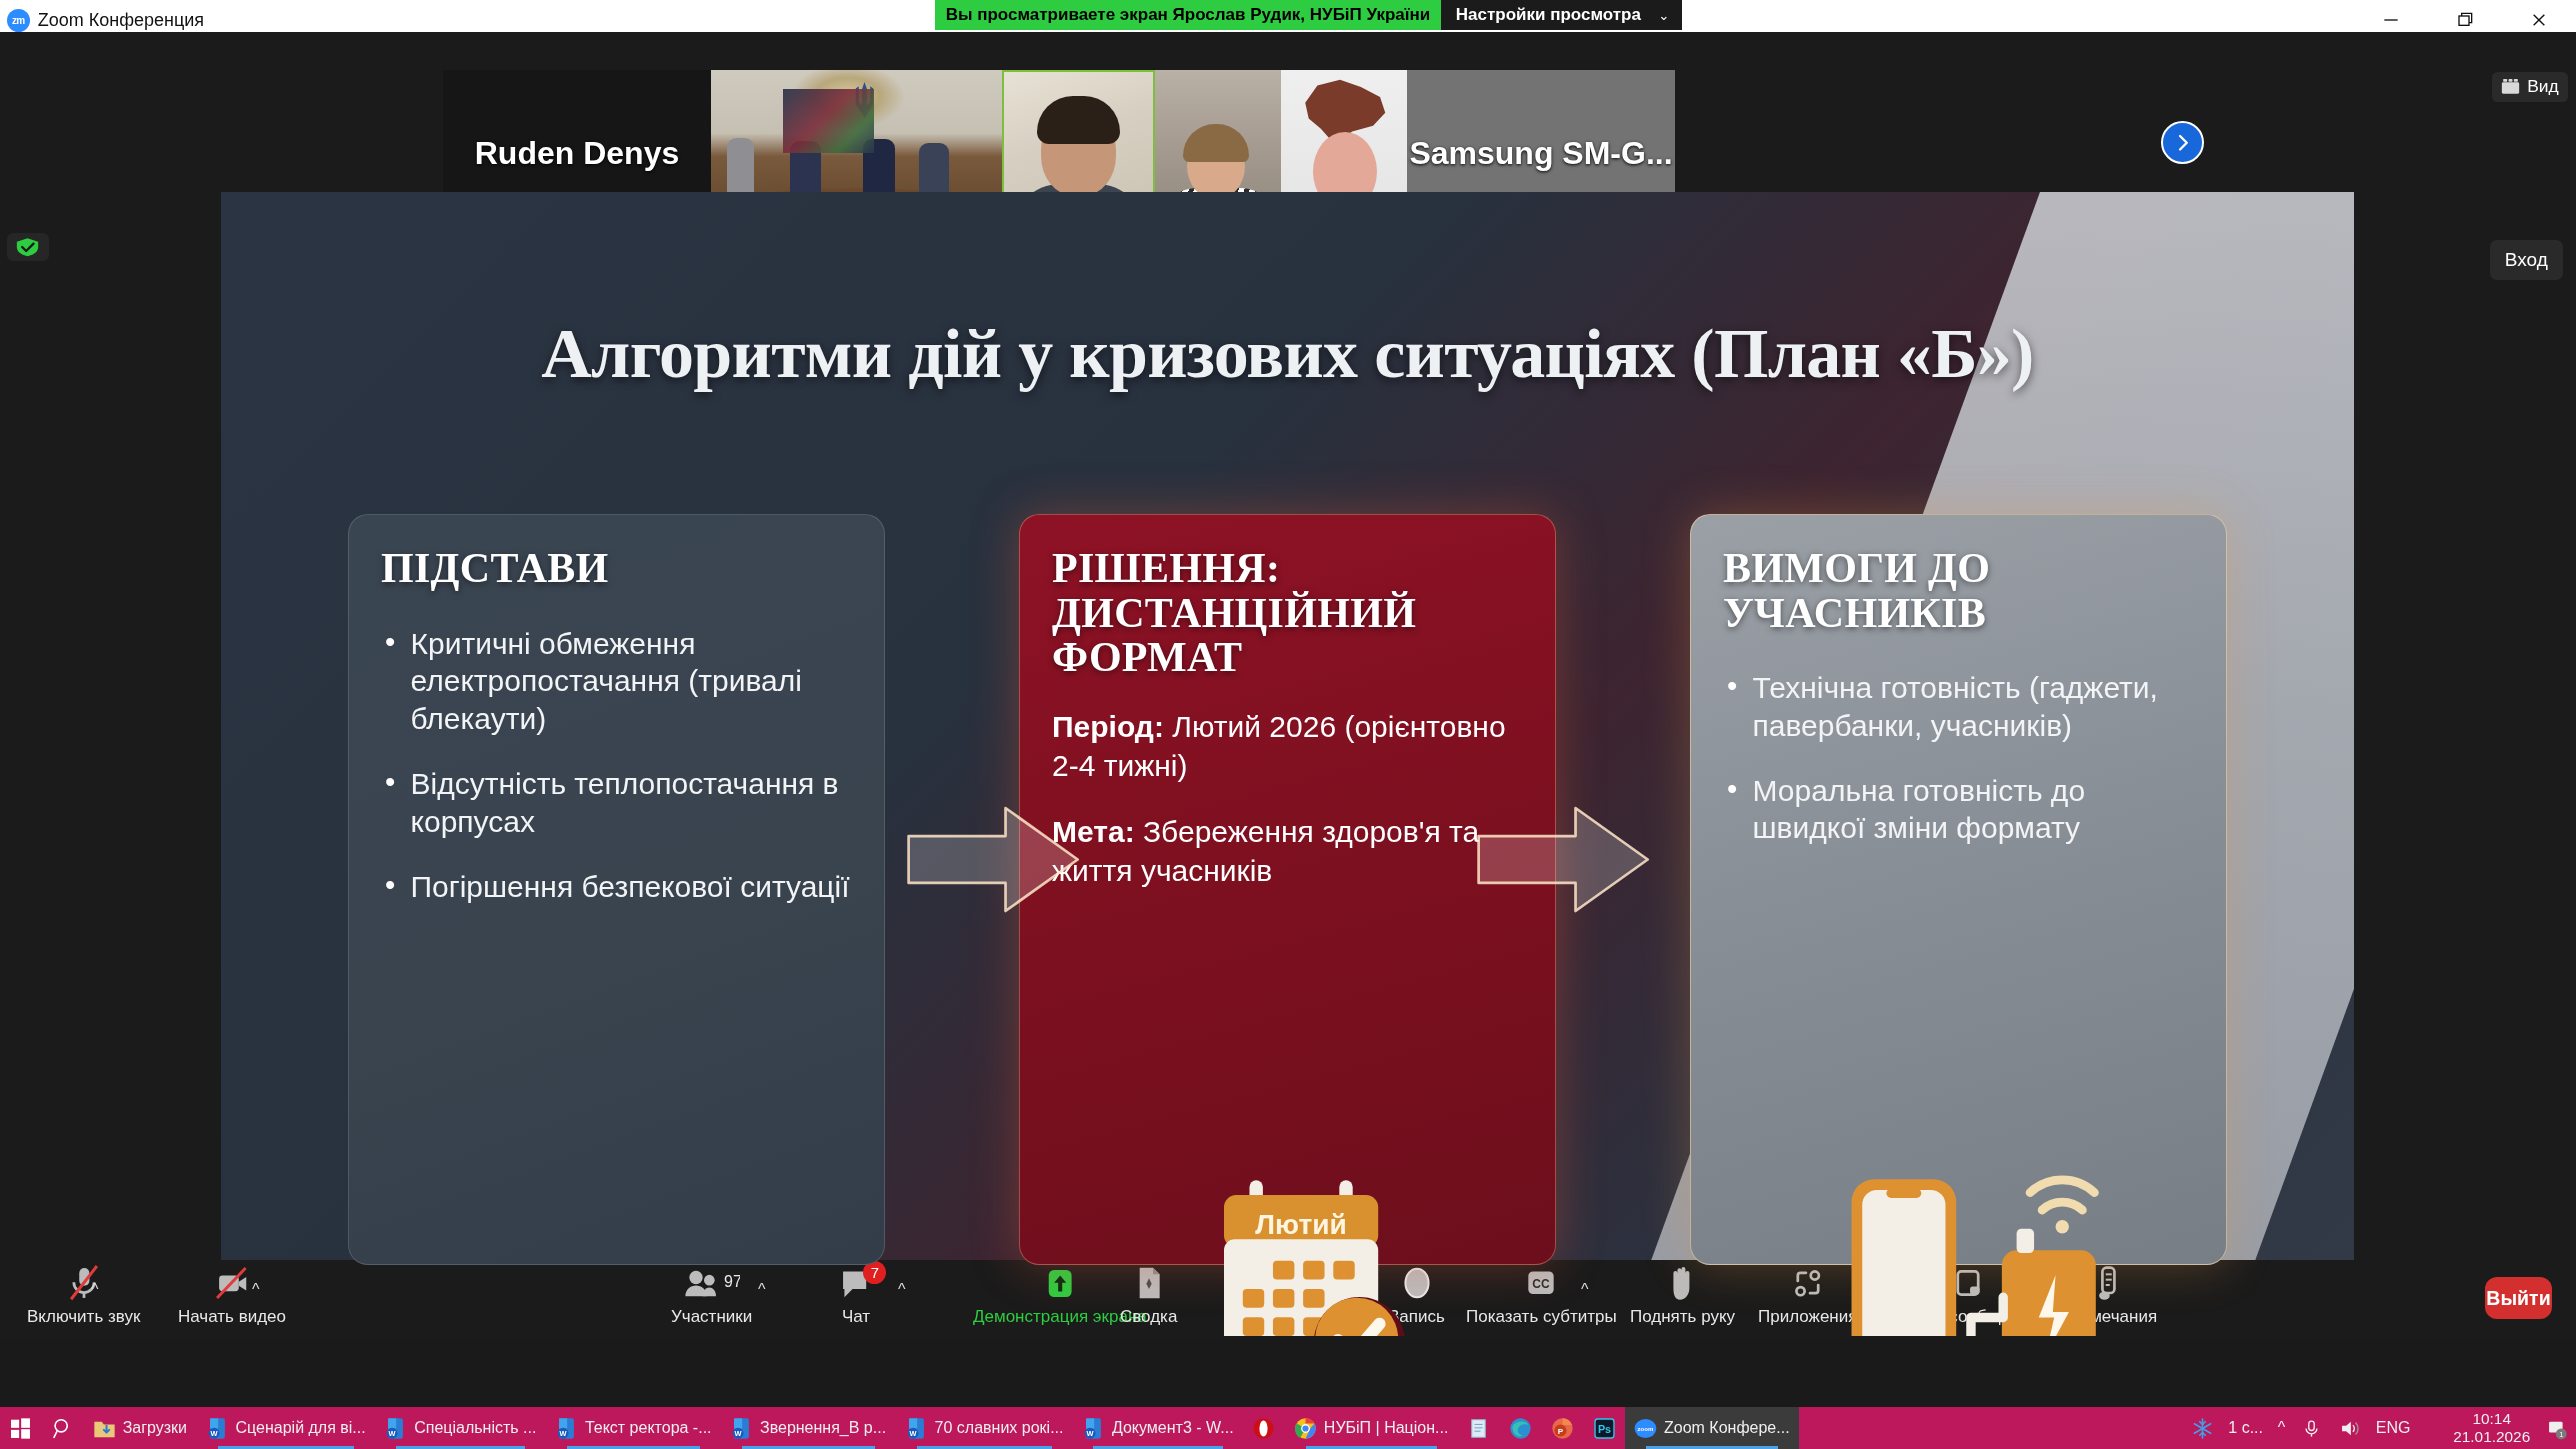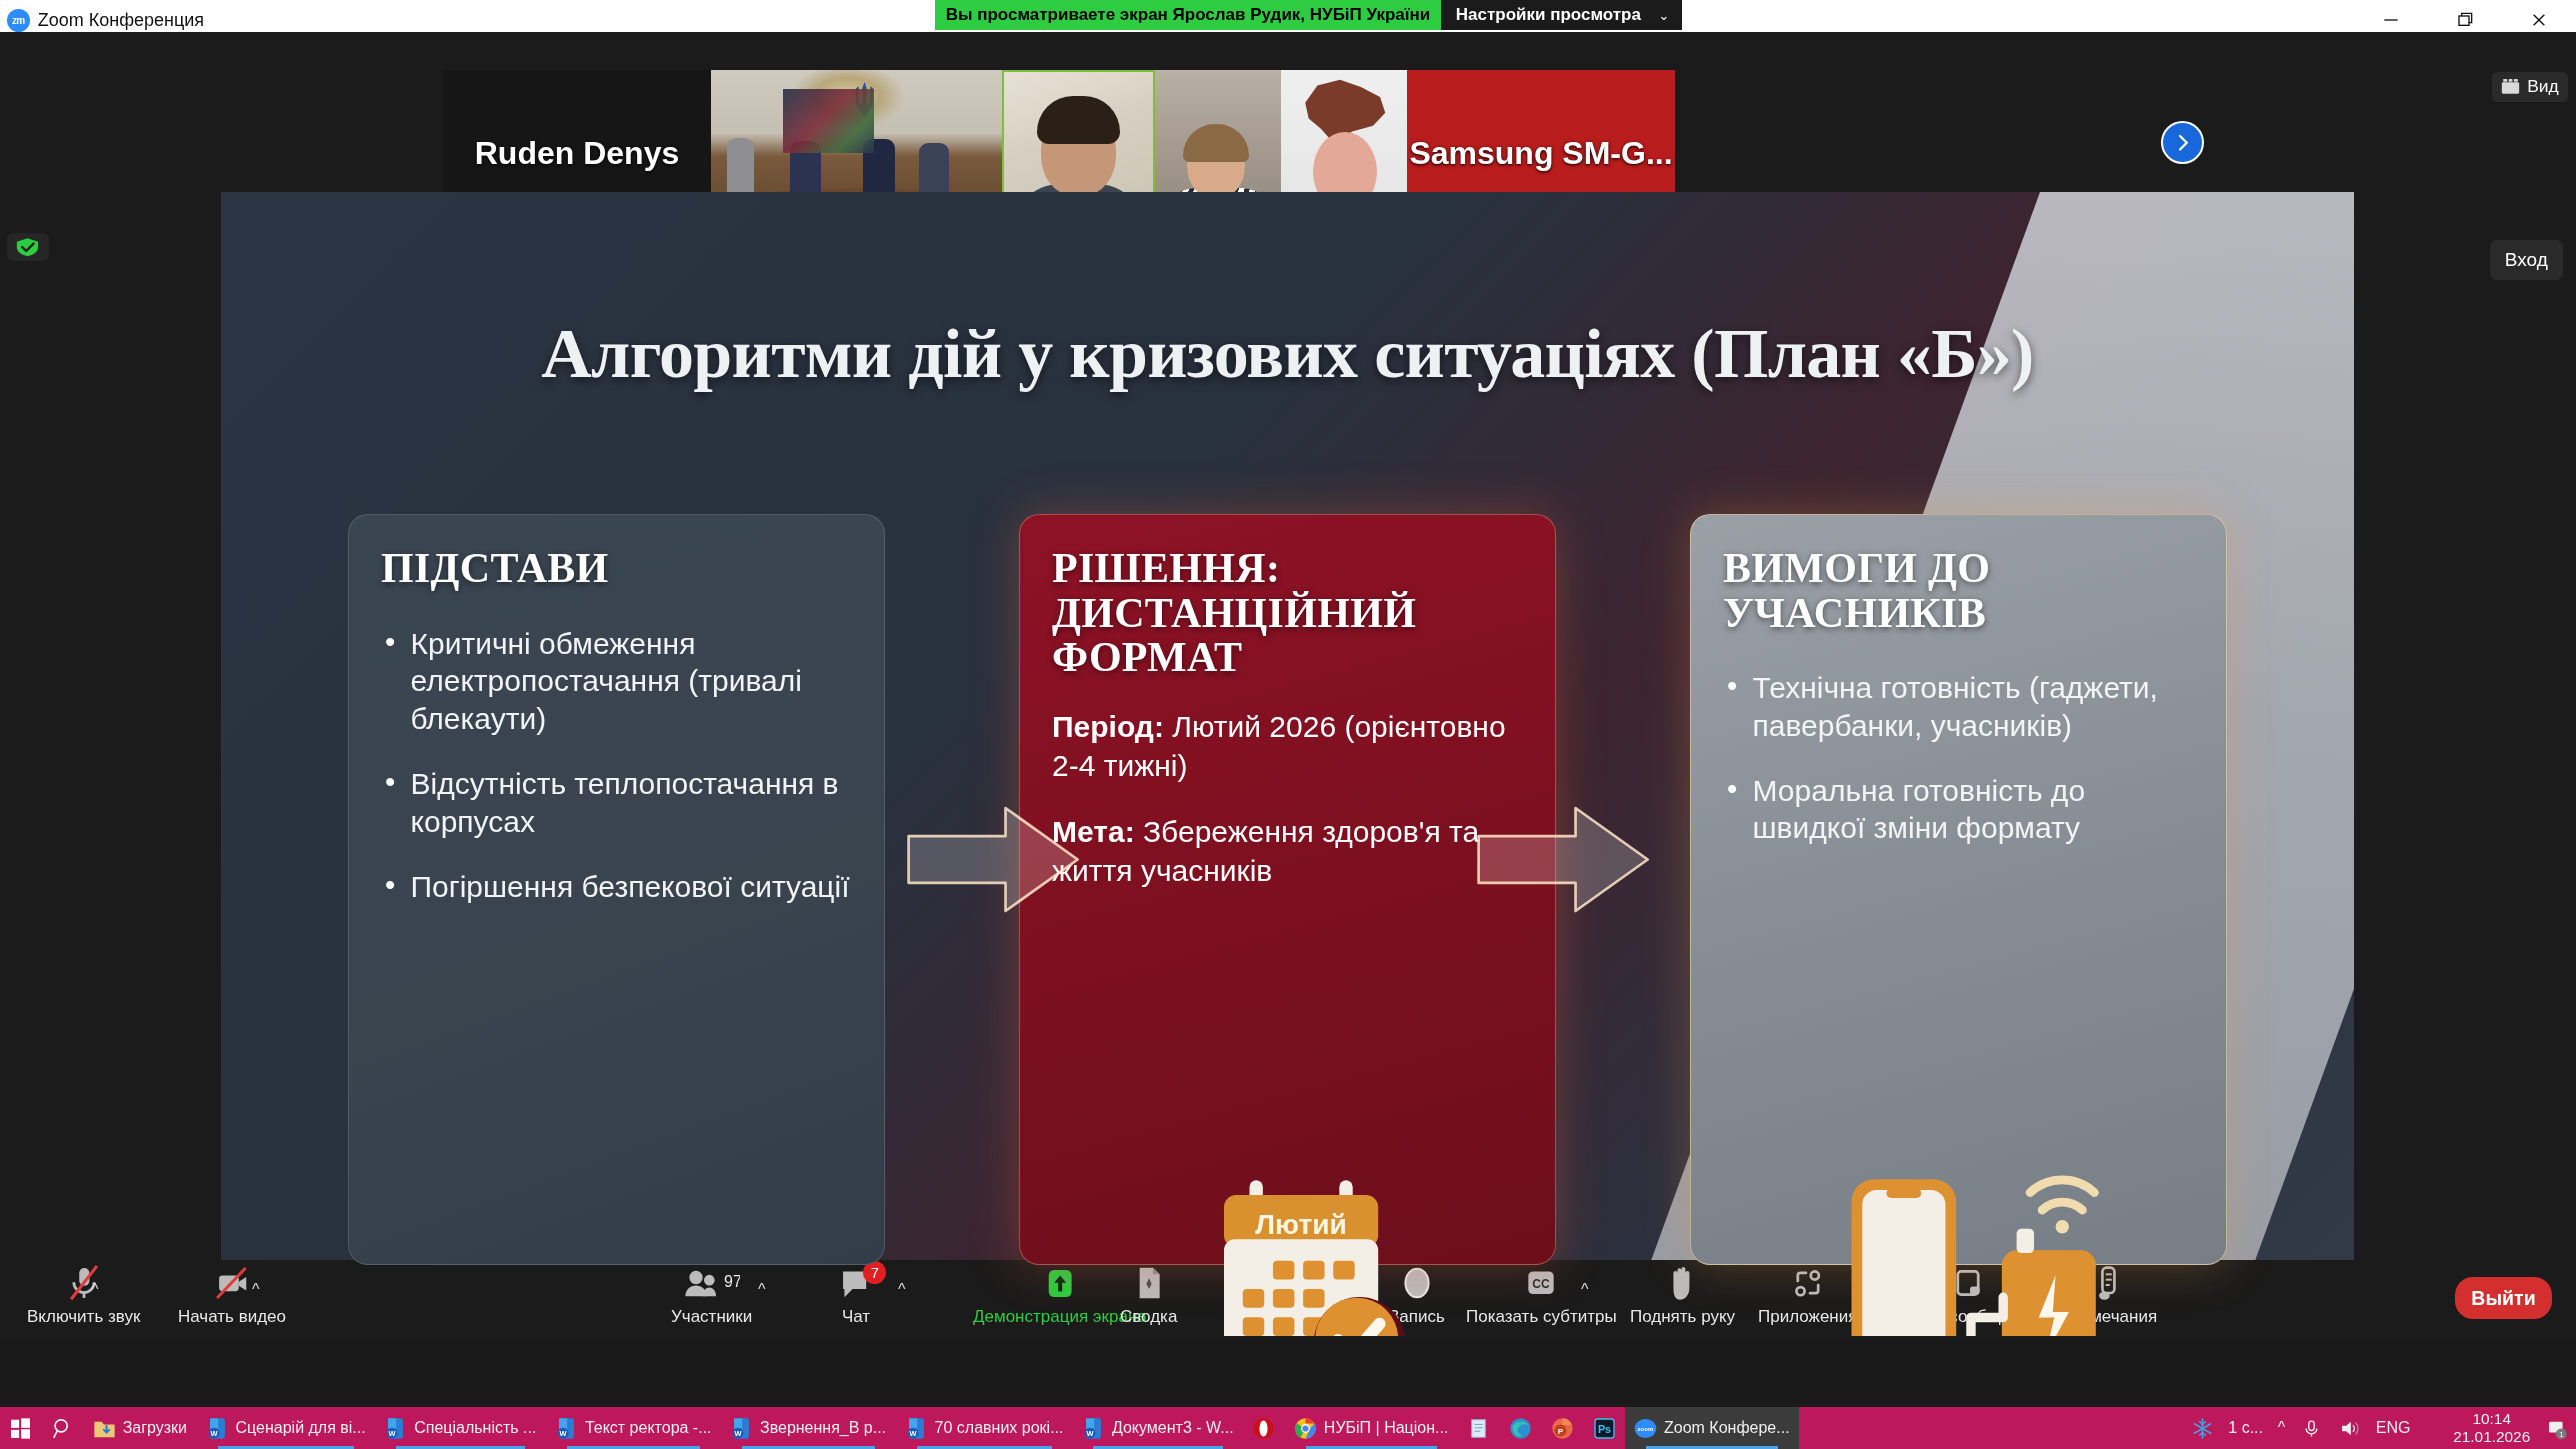--- a/index.html
+++ b/index.html
@@ -89,21 +89,21 @@
 
   .v-myk { width:126px; background:linear-gradient(180deg,#efefef,#e3e3e3);}
   .v-myk .map{position:absolute;left:19px;top:5.4px;width:87px;height:72px;
     background:#7b3b2a;
     clip-path:polygon(6% 38%,20% 14%,46% 6%,70% 16%,92% 30%,98% 52%,84% 70%,60% 78%,40% 96%,24% 74%,10% 60%);}
   .v-myk .head{position:absolute;left:32px;top:62px;width:64px;height:79px;
     border-radius:50%;background:#e3a898;}
   .v-myk .body{position:absolute;left:12px;bottom:0;width:105px;height:28px;
     border-radius:27px 27px 0 0;background:#161616;}
 
-  .thumb.samsung { width:268px; background:#b91c1c;
+  .thumb.samsung { width:268px; background:#737373;
     display:flex; align-items:center; justify-content:center;}
   .nextbtn { position:absolute; left:2161px; top:89px; width:43px; height:43px;
     border-radius:50%; background:#1868DB; border:2px solid #fff;
     display:flex; align-items:center; justify-content:center; z-index:6;}
   .nextbtn svg{display:block;}
 
   
   .view-btn { position:absolute; right:8px; top:40px; height:29.5px;
     background:#2a2a2a; border-radius:5.4px; display:flex; align-items:center;
     gap:6.7px; padding:0 9.4px; color:#fff; font-size:17.4px; }
@@ -171,22 +171,22 @@
     background:#1b1b1b; }
   .tb-item { position:absolute; top:4px; display:flex; flex-direction:column;
     align-items:center; color:#e8e8e8; font-size:17px; width:auto; }
   .tb-ico { height:38px; display:flex; align-items:center; justify-content:center;
     position:relative; }
   .tb-lab { margin-top:5.4px; white-space:nowrap; }
   .caret { position:absolute; top:17.4px; color:#dcdcdc; font-size:16px; }
   .badge { position:absolute; right:-13.4px; top:-2.7px; min-width:23px; height:23px;
     border-radius:11.4px; background:#E02020; color:#fff; font-size:14.8px;
     display:flex; align-items:center; justify-content:center; padding:0 4.7px; }
-  .leave-btn { position:absolute; right:24px; top:17.4px; width:97px; height:42px;
-    border-radius:18px; background:#D32F2F; color:#fff; font-size:19.5px;
+  .leave-btn { position:absolute; right:24px; top:17.4px; width:67px; height:42px;
+    border-radius:12px; background:#D32F2F; color:#fff; font-size:19.5px;
     font-weight:bold; display:flex; align-items:center; justify-content:center; }
   .wintask { position:absolute; left:0; top:1407px; width:2576px; height:42px;
     background:#be185d; display:flex; align-items:center; }
   .tk { height:42px; display:flex; align-items:center; gap:6.7px; padding:0 9.4px;
     color:#efefef; font-size:16px; position:relative; white-space:nowrap; }
   .tk.open:after { content:""; position:absolute; left:12%; right:12%; bottom:0;
     height:3.4px; background:#4aa3e8; }
   .tk.active { background:#3b3b3b; }
   .tk .t-label { max-width:154px; overflow:hidden; text-overflow:ellipsis; }
   .tray { margin-left:auto; display:flex; align-items:center; gap:14.8px;

